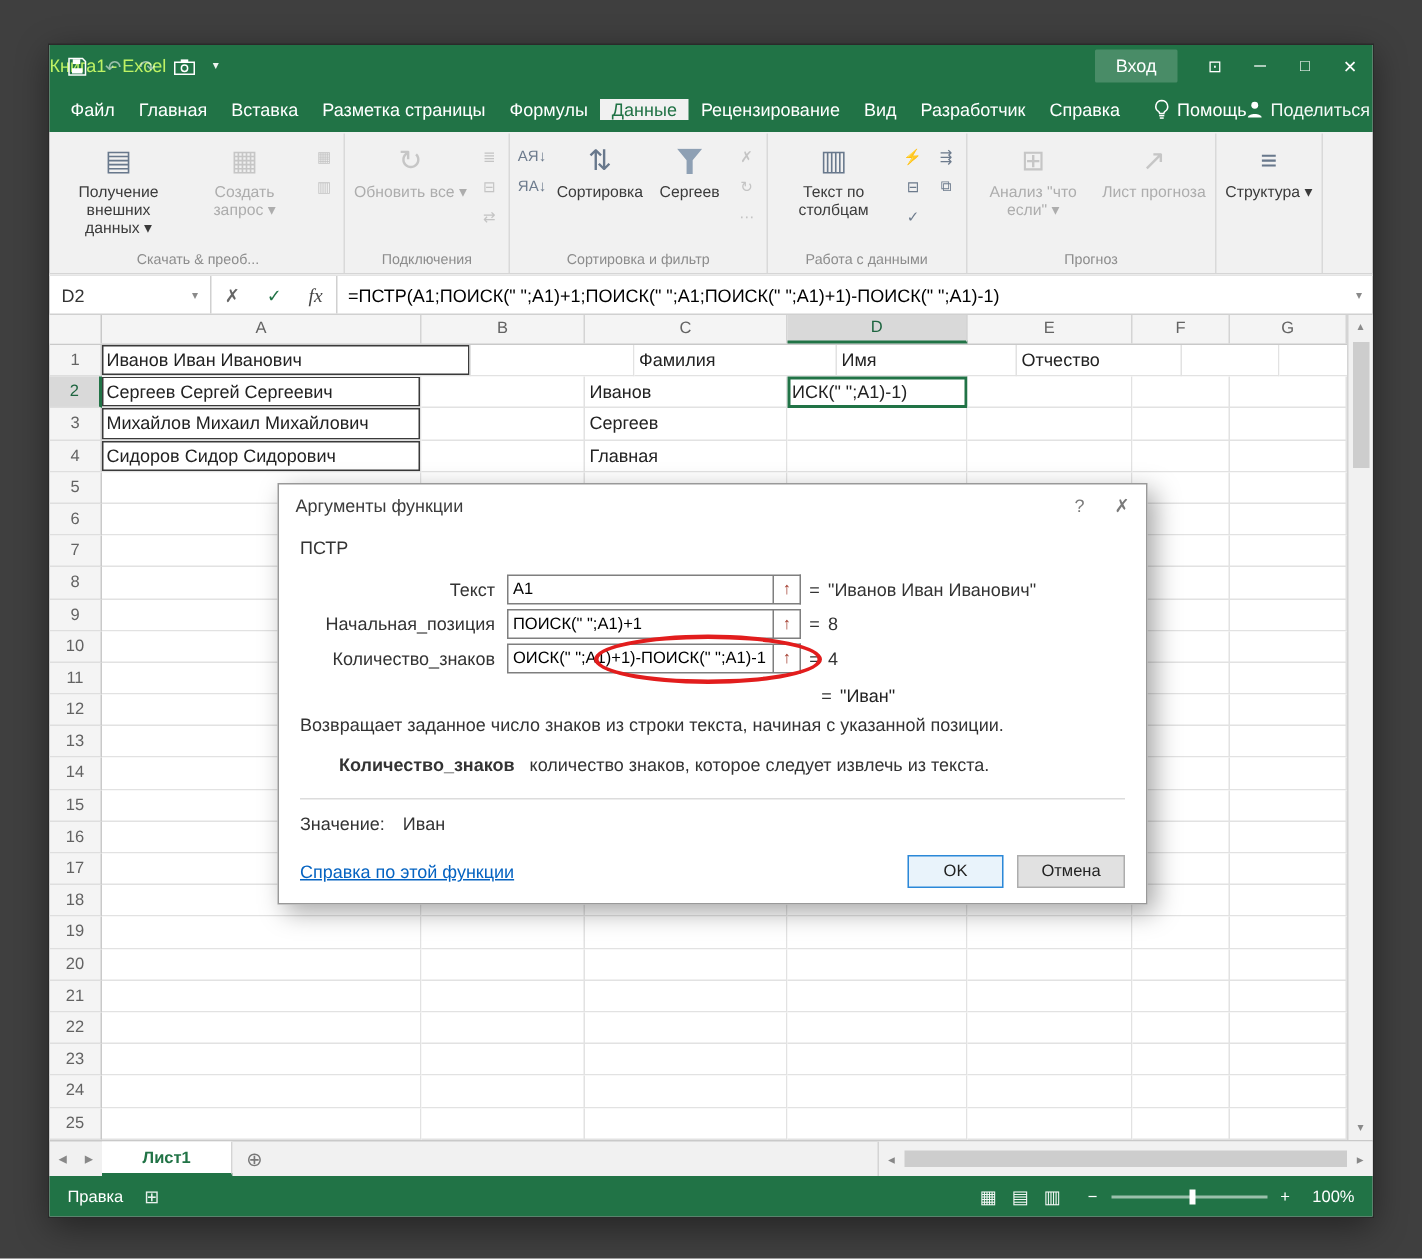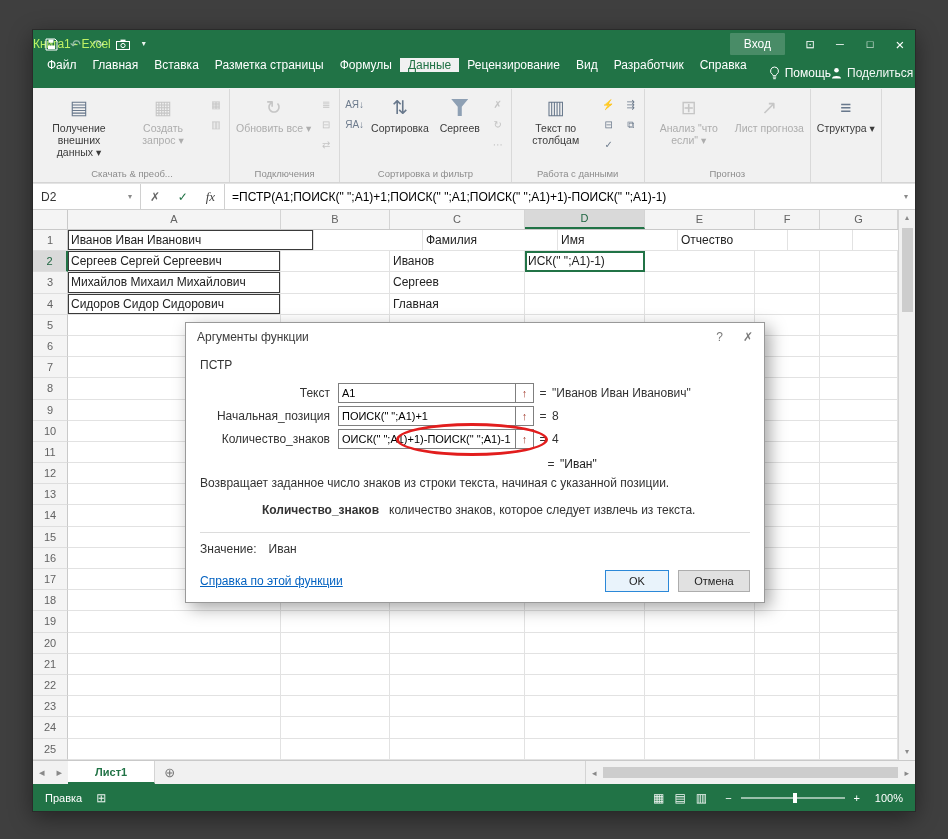--- a/index.html
+++ b/index.html
@@ -14,21 +14,21 @@
   .qat .dim{color:rgba(255,255,255,.55)}
   .qat .small{font-size:8px}
   .wtitle{position:absolute;left:0;right:0;font-size:12px;color:#bef264;pointer-events:none}
   .wright{margin-left:auto;display:flex;align-items:center;height:100%;z-index:2}
   .signin{background:rgba(255,255,255,.18);font-size:12px;padding:4px 14px;margin-right:10px;border-radius:1px}
   .wbtn{width:30px;height:100%;display:flex;align-items:center;justify-content:center;font-size:11px;color:#fff}
   .wbtn.close{font-size:15px}
 
   
   .tabsrow{height:30px;background:#217346;display:flex;align-items:stretch;color:#fff;font-size:12px;padding-left:6px;flex:0 0 auto}
-  .tabstrip{display:flex;align-items:flex-start}
+  .tabstrip{display:flex;align-items:center}
   .tab{padding:0 8px;display:flex;align-items:center;white-space:nowrap}
   .tab.active{background:#f1f1f1;color:#217346}
   .tab-help{display:flex;align-items:center;gap:5px;margin-left:14px;white-space:nowrap}
   .tab-share{display:flex;align-items:center;gap:5px;margin-left:auto;margin-right:12px;white-space:nowrap;color:rgba(255,255,255,.95)}
 
   
   .ribbon{height:95px;background:#f1f1f1;border-bottom:1px solid #d5d5d5;display:flex;padding:1px 0 0 2px;overflow:hidden;flex:0 0 auto}
   .rgroup{display:flex;flex-direction:column;border-right:1px solid #d9d9d9;padding:0 3px}
   .rrow{flex:1;display:flex;align-items:flex-start;gap:2px;padding-top:2px}
   .rbtn{min-width:52px;max-width:82px;display:flex;flex-direction:column;align-items:center;font-size:10.5px;line-height:12px;color:#3b3b3b;text-align:center;padding:4px 3px 0}
@@ -78,21 +78,21 @@
   .dbody{padding:2px 14px 0}
   .fname{margin:5px 0 10px;color:#333}
   .dlg-row{display:flex;align-items:center;height:21px;margin-bottom:2px}
   .dlg-label{width:138px;padding-right:8px;text-align:right;color:#333;white-space:nowrap}
   .dlg-input{width:178px;height:20px;border:1px solid #7f7f7f;font-size:11px;padding:0 3px;font-family:"Liberation Sans",sans-serif;color:#000}
   .dlg-pick{width:18px;height:20px;border:1px solid #7f7f7f;border-left:none;display:flex;align-items:center;justify-content:center;font-size:11px;color:#a33c2e;background:#fff}
   .dlg-eq{width:18px;text-align:center;color:#333;flex:0 0 auto}
   .dlg-val{color:#333;white-space:nowrap;overflow:hidden}
   .dresult{display:flex;margin:6px 0 0 342px;height:18px;align-items:center}
   .ddesc{margin-top:3px;color:#333}
-  .dargrow{margin:13px 0 0 62px;color:#333}
+  .dargrow{margin:13px 0 0 26px;color:#333}
   .dargrow b{margin-right:10px}
   .dsep{border-top:1px solid #dcdcdc;margin-top:15px}
   .dvalue{margin-top:9px;color:#333}
   .dvalue span:first-child{margin-right:12px}
   .dfooter{position:absolute;left:14px;right:14px;bottom:10px;display:flex;align-items:center}
   .dlink{color:#0563c1;text-decoration:underline;font-size:12px;cursor:pointer}
   .dbtn{width:72px;height:22px;border:1px solid #adadad;background:#e1e1e1;font-size:11px;text-align:center;line-height:20px;margin-left:9px;color:#222}
   .dbtn.ok{margin-left:auto;border:1px solid #2b88d8;background:#e9f3fb;width:64px}
   .red-oval{position:absolute;left:210px;top:100px;width:152px;height:33px;border:3px solid #e21d1d;border-radius:50%;pointer-events:none;z-index:5}
 

